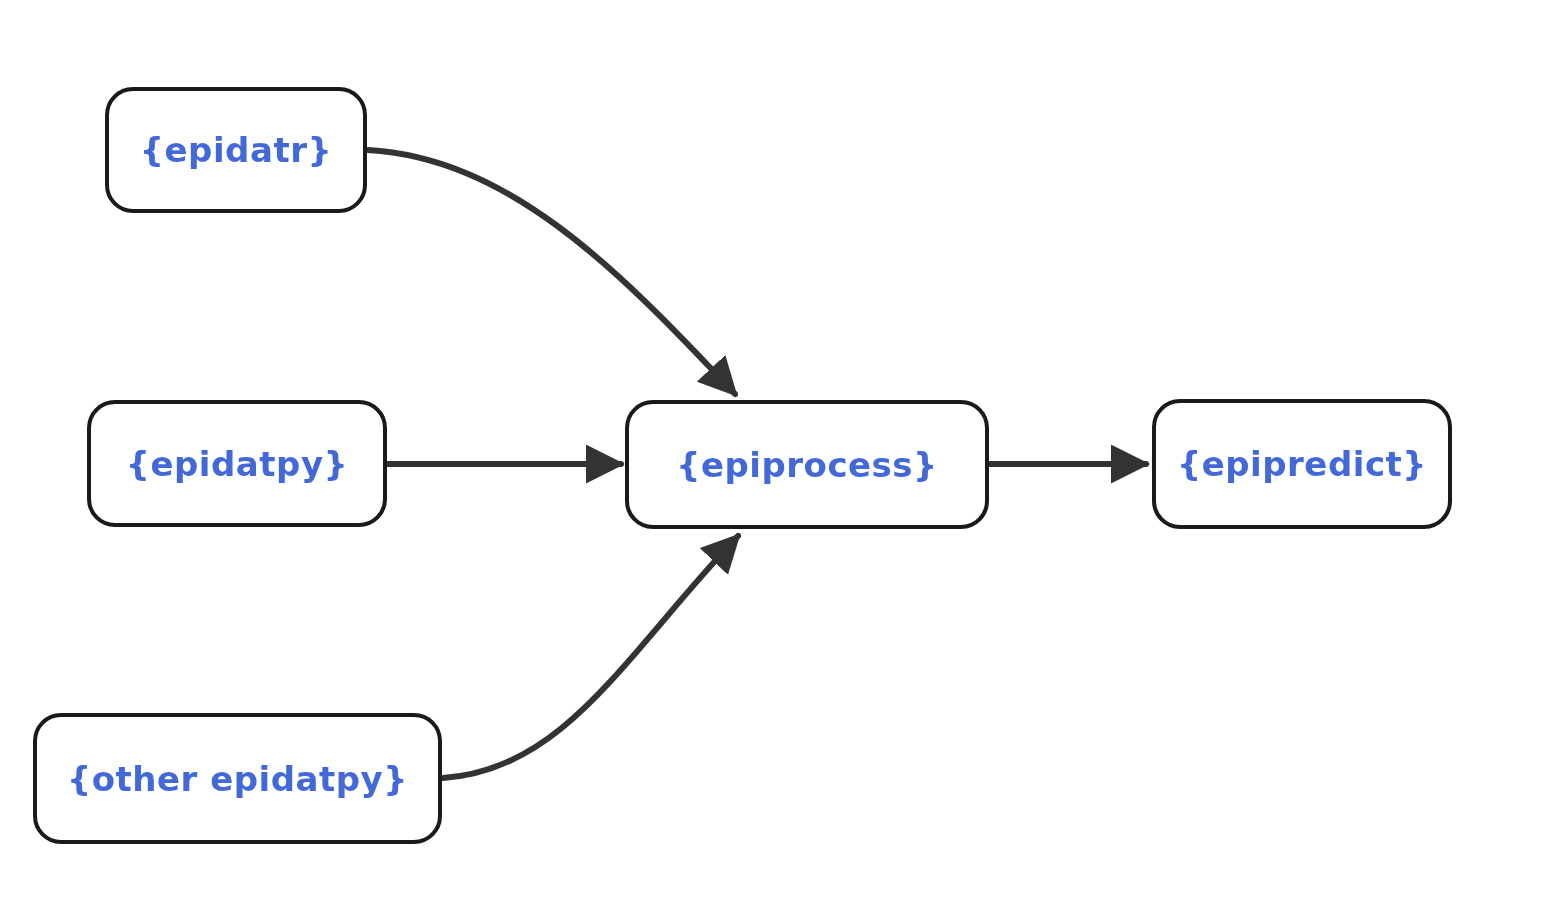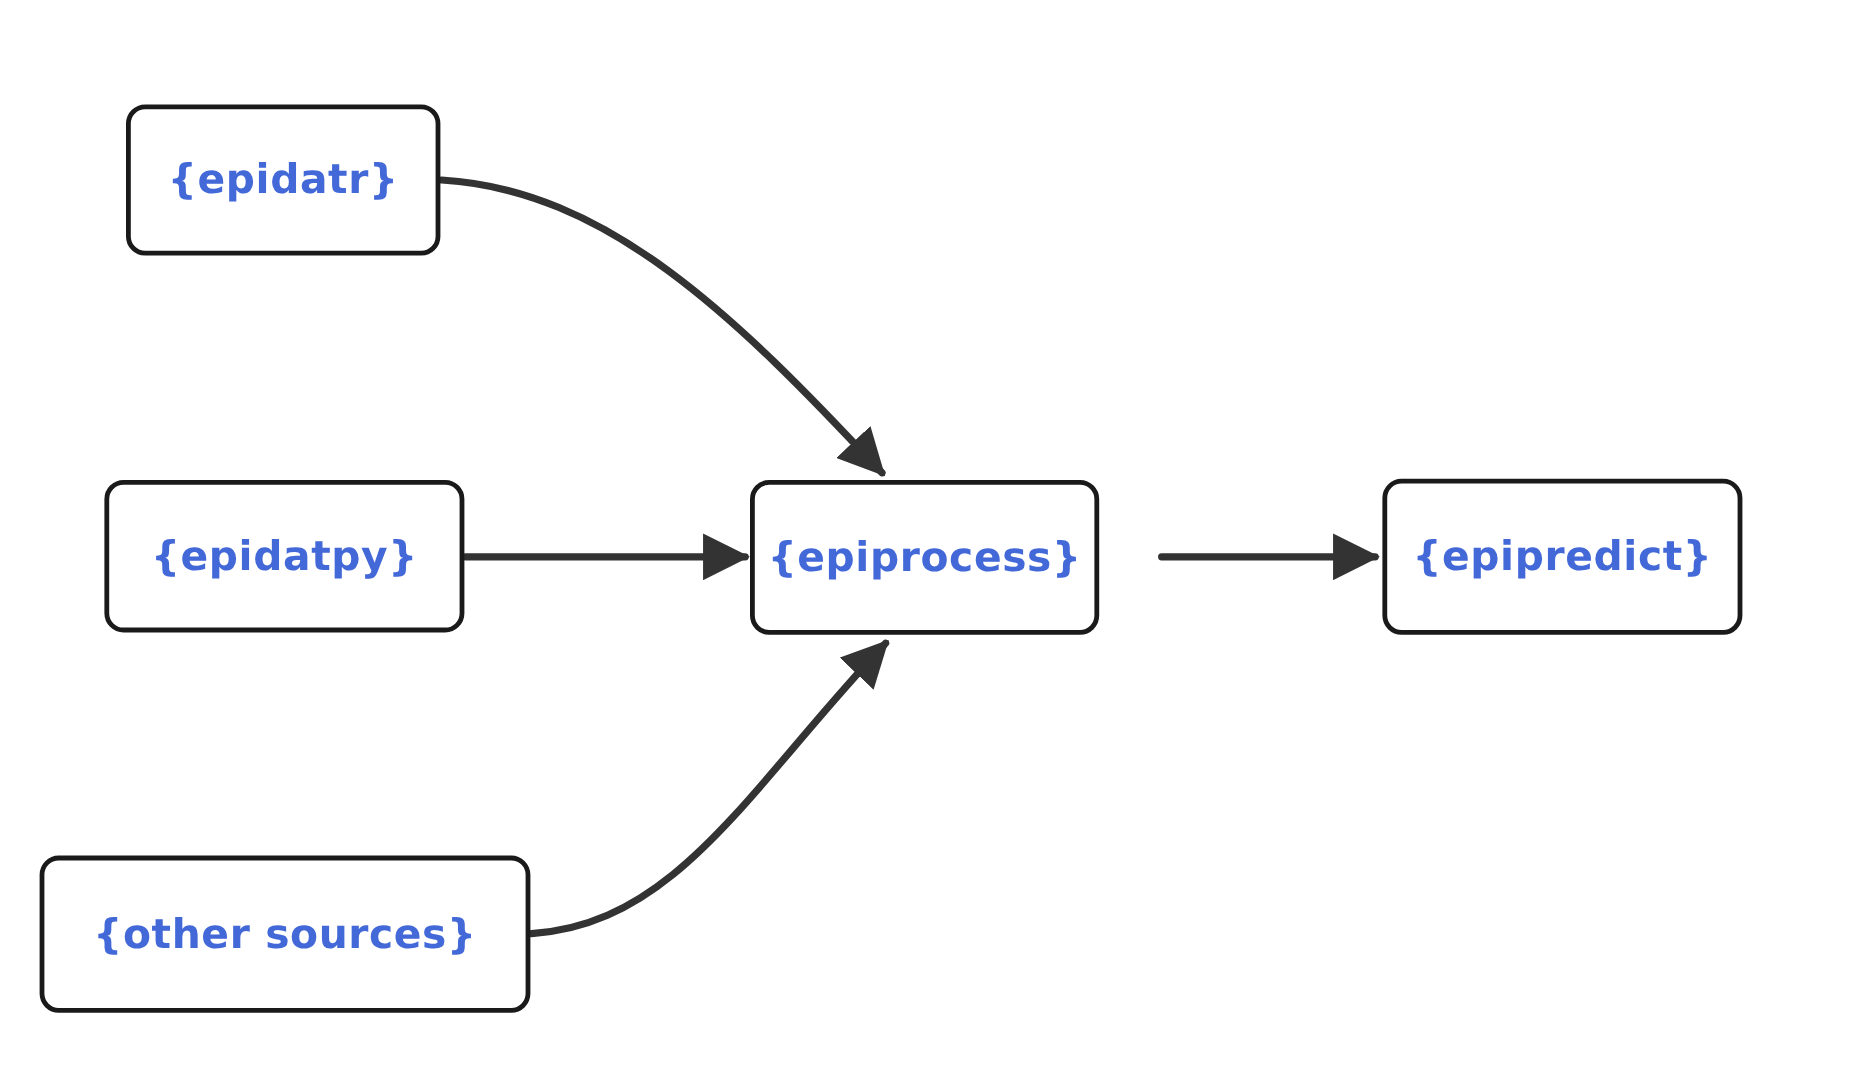--- a/index.html
+++ b/index.html
@@ -36,36 +36,36 @@
     stroke-linecap: round;
   }
   .arrow-head {
     fill: var(--edge);
   }
   .node {
     position: absolute;
     box-sizing: border-box;
     background: var(--node-fill);
     border: 4px solid var(--node-border);
-    border-radius: 16px;
+    border-radius: 28px;
     display: flex;
     align-items: center;
     justify-content: center;
   }
   .node-label {
     color: var(--node-text);
     font-size: 34px;
     font-weight: 700;
     letter-spacing: 0.5px;
     white-space: nowrap;
   }
   .node-epidatr      { left: 105px;  top: 87px;  width: 262px; height: 126px; }
   .node-epidatpy     { left: 87px;   top: 400px; width: 300px; height: 127px; }
   .node-othersources { left: 33px;   top: 713px; width: 409px; height: 131px; }
-  .node-epiprocess   { left: 625px;  top: 400px; width: 291px; height: 129px; }
+  .node-epiprocess   { left: 625px;  top: 400px; width: 364px; height: 129px; }
   .node-epipredict   { left: 1152px; top: 399px; width: 300px; height: 130px; }
 </style>
 </head>
 <body>
 
 <div class="canvas">
 
   <svg class="edges-layer" viewBox="0 0 1557 907" xmlns="http://www.w3.org/2000/svg">
     <defs>
       <marker id="arrow" viewBox="0 0 10 10" refX="9" refY="5" markerWidth="6.5" markerHeight="6.5" orient="auto-start-reverse">
@@ -84,21 +84,21 @@
 
   <div class="node node-epidatr">
     <span class="node-label">{epidatr}</span>
   </div>
 
   <div class="node node-epidatpy">
     <span class="node-label">{epidatpy}</span>
   </div>
 
   <div class="node node-othersources">
-    <span class="node-label">{other sources}</span>
+    <span class="node-label">{other epidatpy}</span>
   </div>
 
   <div class="node node-epiprocess">
     <span class="node-label">{epiprocess}</span>
   </div>
 
   <div class="node node-epipredict">
     <span class="node-label">{epipredict}</span>
   </div>
 

